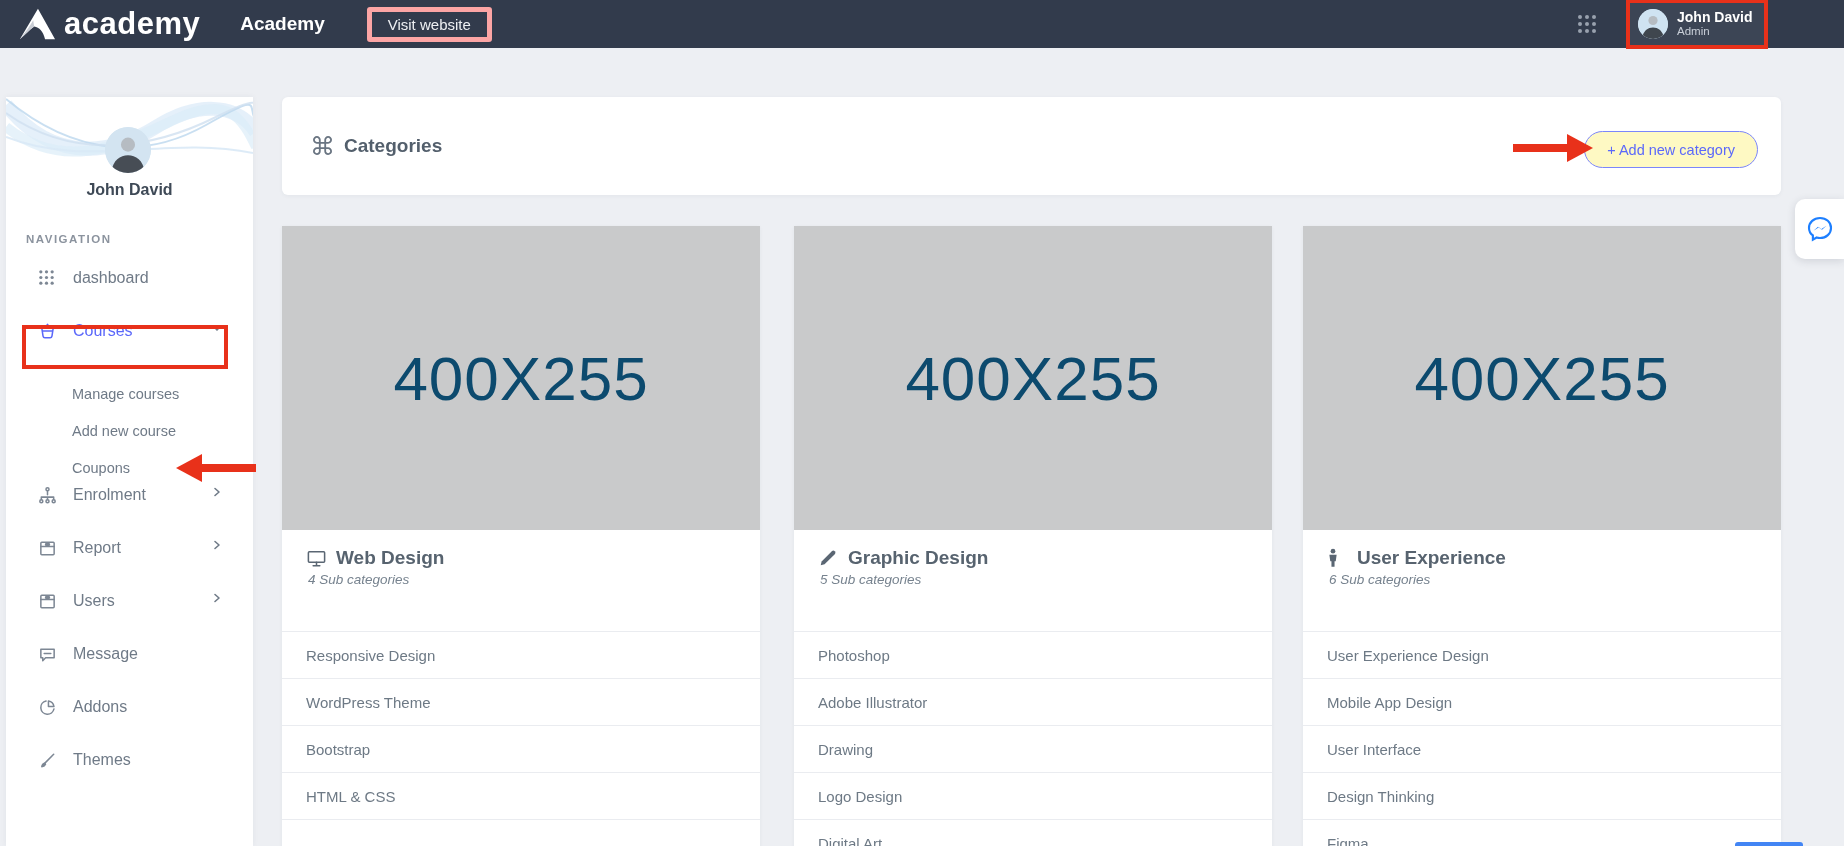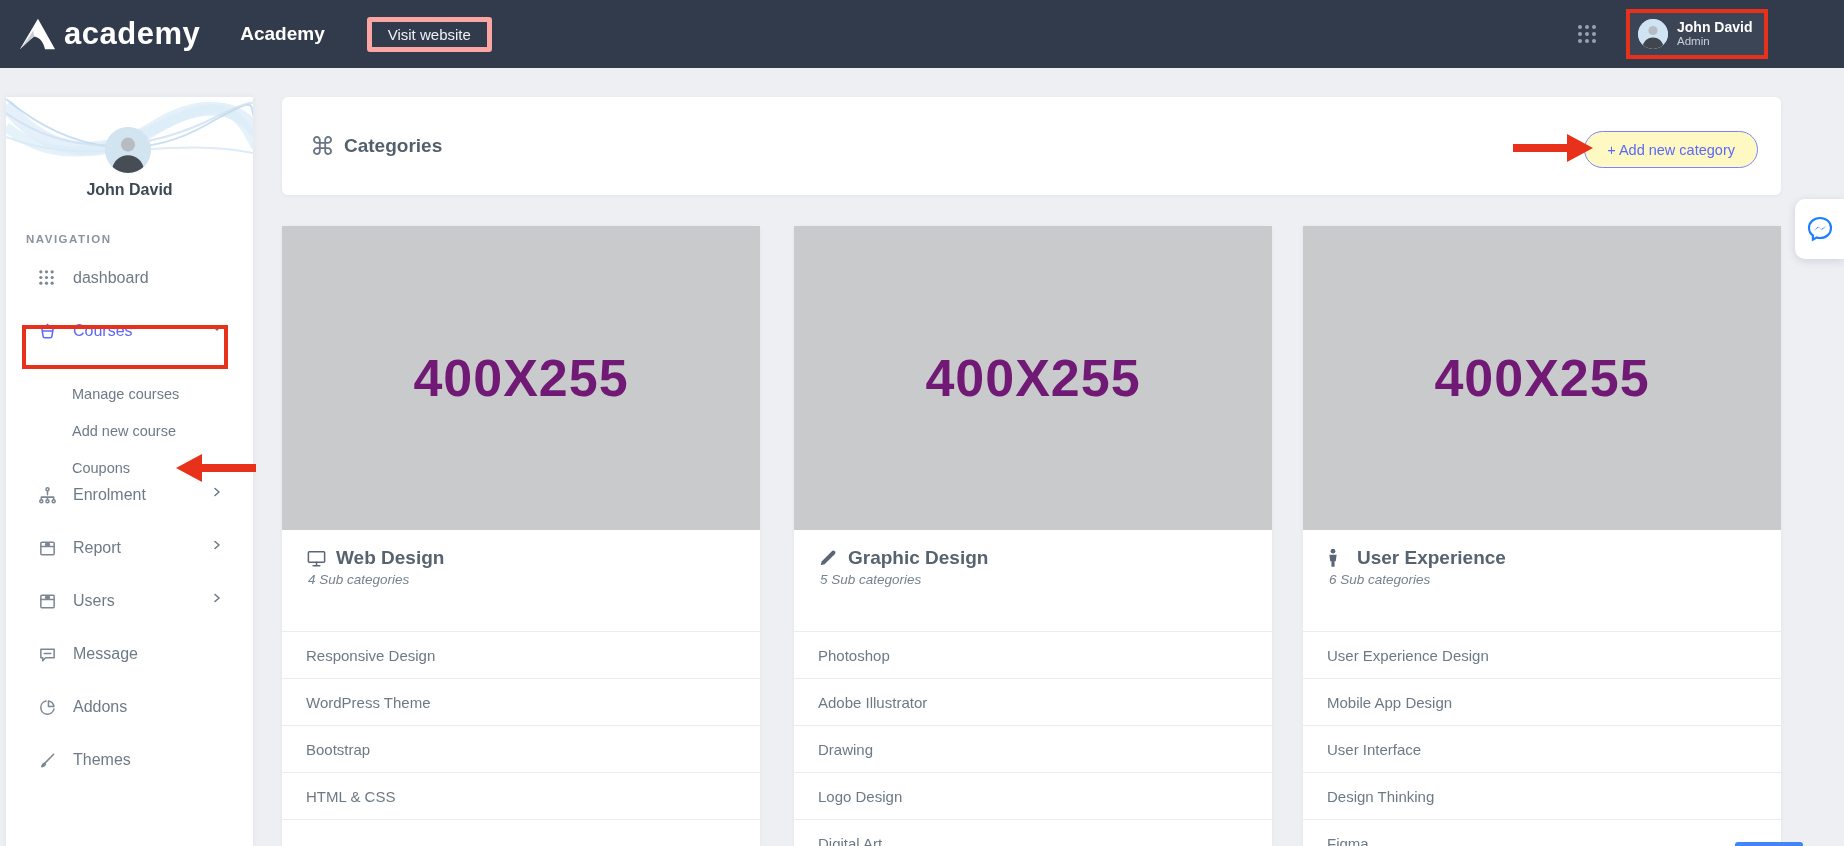--- a/index.html
+++ b/index.html
@@ -7,21 +7,21 @@
   body {
     position:relative; overflow:hidden;
     background:#edeff3;
     font-family:"Liberation Sans", sans-serif;
     color:#6f7a87;
   }
   svg { display:block; }
 
   
   .navbar {
-    position:absolute; left:0; top:0; width:1844px; height:68px;
+    position:absolute; left:0; top:0; width:1844px; height:48px;
     background:#323b4c; display:flex; align-items:center;
   }
   .brand { display:flex; align-items:center; gap:8px; margin-left:18px; }
   .brand-text { color:#fff; font-size:31px; font-weight:bold; letter-spacing:.5px; }
   .site-name { color:#fff; font-size:19px; font-weight:bold; margin-left:40px; }
   .visit-btn {
     margin-left:42px; height:35px; padding:0 16px;
     background:transparent; border:5px solid #fca5a5; border-radius:3px;
     color:#eef0f3; font-size:15px; font-family:inherit; cursor:pointer;
     display:flex; align-items:center;
@@ -77,21 +77,21 @@
     color:#5b68fa; font-size:14.5px; font-family:inherit; cursor:pointer;
   }
 
   .card {
     position:absolute; top:226px; width:478px; height:640px;
     background:#fff; box-shadow:0 1px 4px rgba(40,50,70,.05);
   }
   .card-img {
     height:304px; background:#c9cacb; display:flex; align-items:center; justify-content:center;
   }
-  .card-img span { font-size:52px; color:#701a75; letter-spacing:1px;font-weight:bold; }
+  .card-img span { font-size:62px; color:#0c4a6e; letter-spacing:1px; }
   .card-title-block { height:102px; padding:17px 24px 0; border-bottom:1px solid #eaecf0; }
   .card-title-line { display:flex; align-items:center; }
   .card-title-line .ico { width:22px; color:#5a6673; margin-right:8px; }
   .card-title { font-size:19px; font-weight:bold; color:#57636f; }
   .card-sub { font-size:13.5px; font-style:italic; color:#76828e; margin-top:3px; margin-left:2px; }
   .card-row { height:47px; display:flex; align-items:center; padding-left:24px;
     border-bottom:1px solid #eaecf0; font-size:15px; color:#6d7985; }
 
   
   .messenger-fab {

